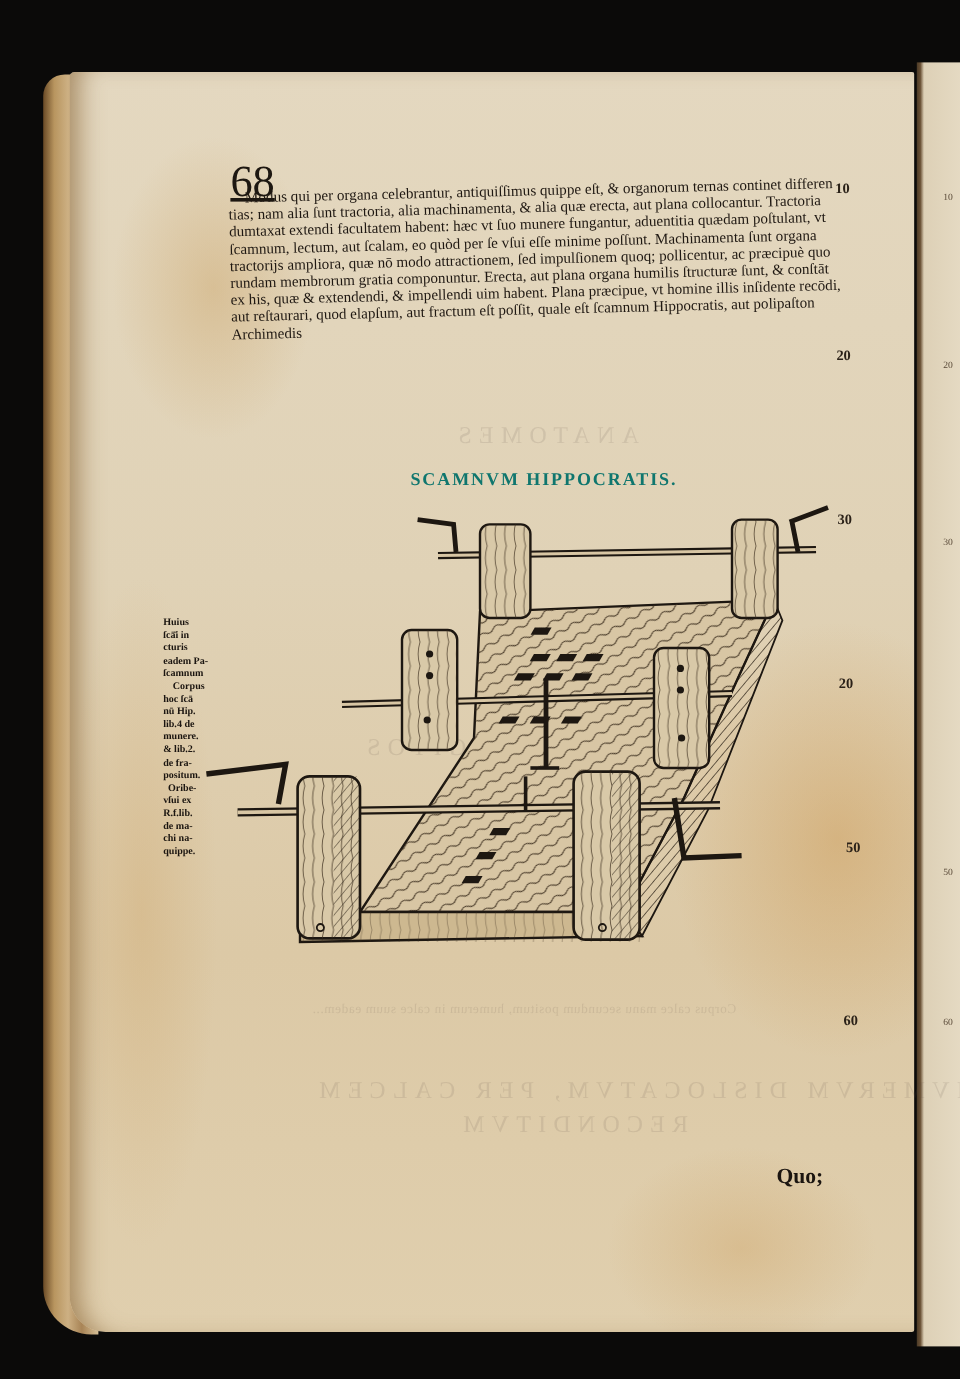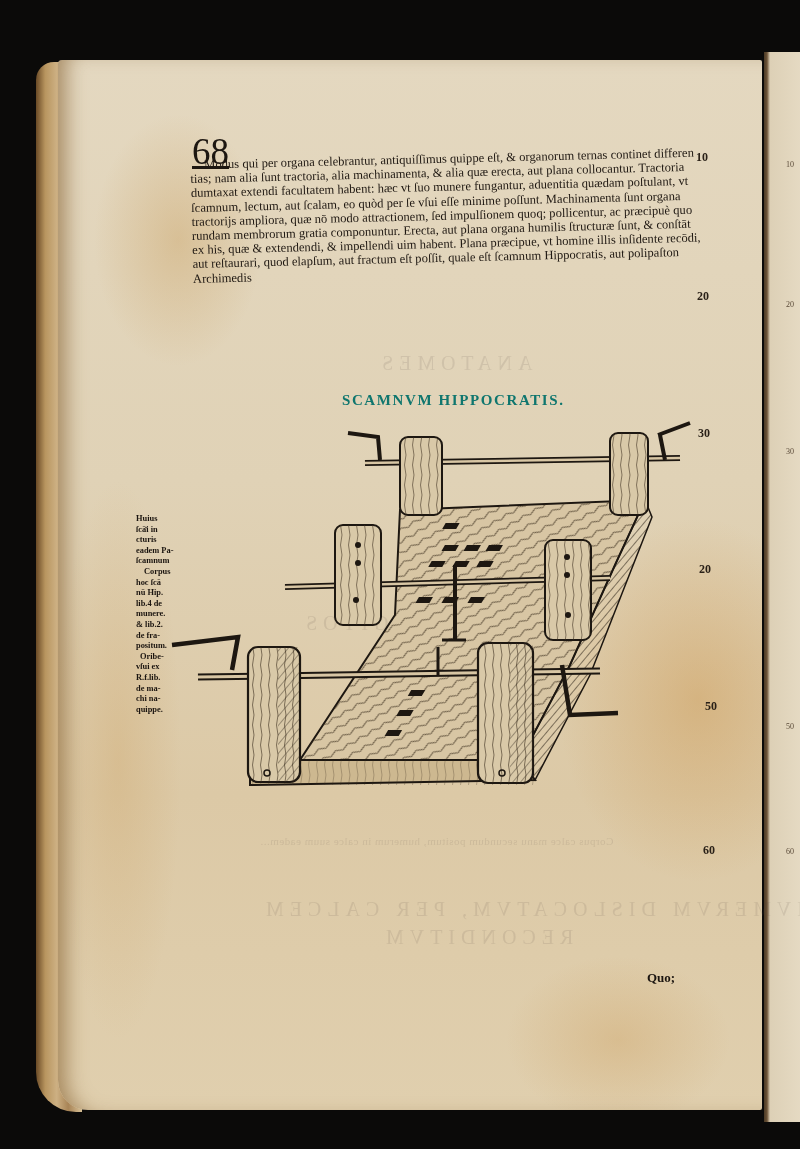--- a/index.html
+++ b/index.html
@@ -27,21 +27,21 @@
   .running-head{position:absolute;left:368px;top:126px;font-size:26px;color:#1d1711;letter-spacing:.3px;}
   .body-text{position:absolute;left:190px;top:158px;width:520px;font-size:12.6px;line-height:14.2px;color:#1f1812;
     transform:rotate(-1.4deg);transform-origin:left top;}
   .body-text .line{display:block;white-space:nowrap;}
   .body-text .line.indent{padding-left:14px;}
   .line-num{position:absolute;font-size:12px;color:#2a2118;font-weight:bold;}
   .fig-title{position:absolute;left:342px;top:392px;font-size:15px;letter-spacing:1.6px;color:#0f766e;font-weight:bold;}
   .figure{position:absolute;left:170px;top:415px;width:530px;height:380px;}
   .margin-note{position:absolute;left:136px;top:514px;width:46px;font-size:8.4px;line-height:10.6px;color:#1b1510;font-weight:bold;}
   .margin-note span{display:block;white-space:nowrap;}
-  .catchword{position:absolute;left:647px;top:970px;font-size:13px;font-weight:bold;color:#1b1510;}
+  .catchword{position:absolute;left:647px;top:970px;font-size:18px;font-weight:bold;color:#1b1510;}
 </style>
 </head>
 <body>
 
 <div class="book">
   <div class="fore-edge"></div>
   <div class="next-page">
     <span class="ln" style="top:108px">10</span>
     <span class="ln" style="top:248px">20</span>
     <span class="ln" style="top:395px">30</span>

